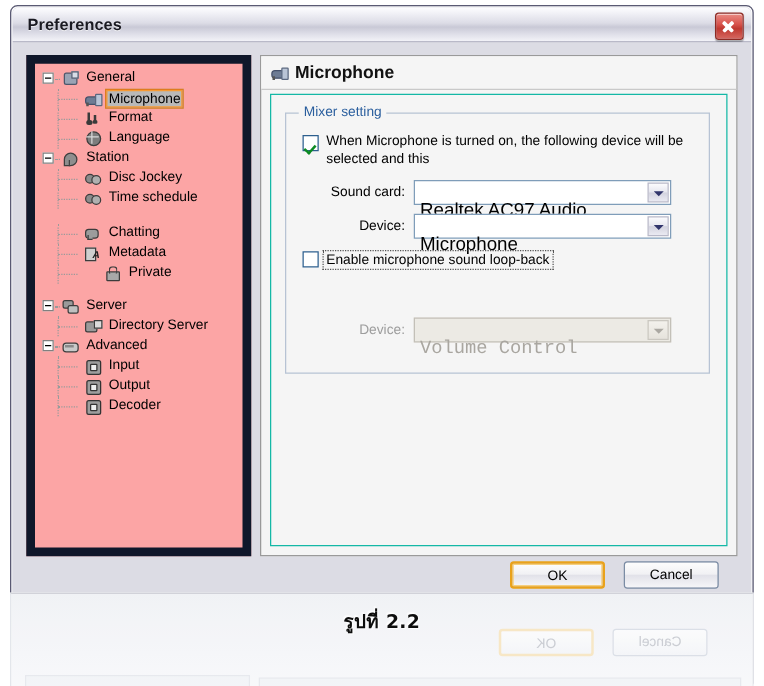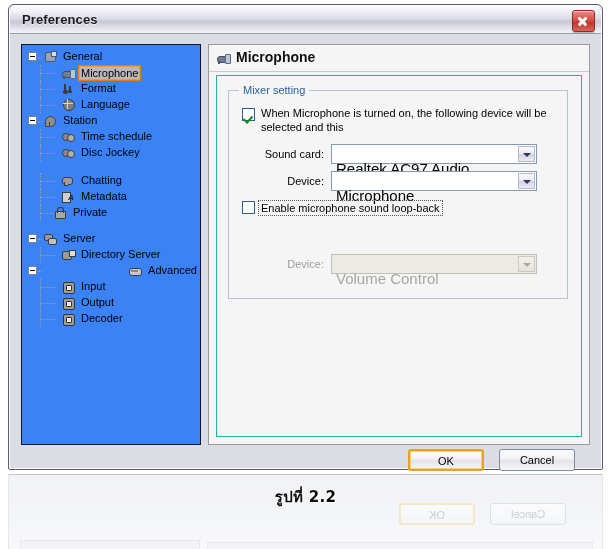--- a/index.html
+++ b/index.html
@@ -23,21 +23,21 @@
     inset: 0;
     background: #ffffff;
   }
 
   
   #dialog {
     position: absolute;
     left: 8px;
     top: 4px;
     width: 595px;
-    height: 466px;
+    height: 544px;
     background: #dcdce4;
     border: 1px solid #5a5a73;
     border-radius: 6px 6px 2px 2px;
     box-sizing: border-box;
     box-shadow: 0 0 0 1px #ffffff inset;
   }
 
   
   #titlebar {
     position: absolute;
@@ -93,22 +93,22 @@
     border-radius: 0 0 2px 2px;
   }
 
   
   #tree-pane {
     position: absolute;
     left: 11px;
     top: 10px;
     width: 180px;
     height: 401px;
-    background: #3b82f6;
-    border: 1px solid #0f172a;
+    background: #fca5a5;
+    border: 7px solid #0f172a;
     box-sizing: border-box;
     overflow: hidden;
   }
   .tree-row {
     position: relative;
     height: 16px;
     line-height: 16px;
     white-space: nowrap;
     font-size: 11px;
     cursor: default;
@@ -323,21 +323,21 @@
     top: 6px;
     width: 0; height: 0;
     border-left: 4px solid transparent;
     border-right: 4px solid transparent;
     border-top: 4px solid #31356b;
   }
   .combo.disabled {
     background: #eceae4;
     border: 1px solid #c3c0b8;
   }
-  .combo.disabled .val { color: #a9a6a0; }
+  .combo.disabled .val { color: #a9a6a0; font-family: Liberation Mono, monospace; }
   .combo.disabled .arrow {
     background: linear-gradient(to bottom, #f3f1ec 0%, #e6e3dc 100%);
     border: 1px solid #cac7c0;
   }
   .combo.disabled .arrow::after { border-top-color: #aba8a2; }
 
   .hint {
     position: absolute;
     font-size: 11px;
     color: #9b9b9b;
@@ -436,28 +436,28 @@
 
     <div id="client">
 
       <div id="tree-pane">
         <div id="tree-rows">
             <div class="tree-row" style="padding-left: 20px; margin-top: 4px;"><span class="expander" style="left:6px; top:3px;"></span><span class="dots" style="left:16px; top:8px; width:4px; height:1px; border-left:0; border-top:1px dotted #9a9a9a;"></span><span class="ic ic-gen"><i class="a"></i><i class="b"></i></span><span class="lbl">General</span></div>
             <div class="tree-row sel" style="padding-left: 38px; margin-top: 0px;"><span class="dots" style="left:18px; top:0; height:16px;"></span><span class="dots" style="left:18px; top:8px; width:16px; height:1px; border-left:0; border-top:1px dotted #9a9a9a;"></span><span class="ic ic-mic"><i class="b"></i><i class="c"></i><i class="d"></i></span><span class="lbl">Microphone</span></div>
             <div class="tree-row" style="padding-left: 38px; margin-top: 0px;"><span class="dots" style="left:18px; top:0; height:16px;"></span><span class="dots" style="left:18px; top:8px; width:16px; height:1px; border-left:0; border-top:1px dotted #9a9a9a;"></span><span class="ic ic-note"><i class="a"></i><i class="b"></i><i class="c"></i><i class="d"></i></span><span class="lbl">Format</span></div>
             <div class="tree-row" style="padding-left: 38px; margin-top: 0px;"><span class="dots" style="left:18px; top:0; height:16px;"></span><span class="dots" style="left:18px; top:8px; width:16px; height:1px; border-left:0; border-top:1px dotted #9a9a9a;"></span><span class="ic ic-globe"><i class="a"></i><i class="b"></i><i class="c"></i></span><span class="lbl">Language</span></div>
             <div class="tree-row" style="padding-left: 20px; margin-top: 0px;"><span class="expander" style="left:6px; top:3px;"></span><span class="dots" style="left:16px; top:8px; width:4px; height:1px; border-left:0; border-top:1px dotted #9a9a9a;"></span><span class="ic ic-dish"><i class="a"></i><i class="b"></i></span><span class="lbl">Station</span></div>
+            <div class="tree-row" style="padding-left: 38px; margin-top: 0px;"><span class="dots" style="left:18px; top:0; height:16px;"></span><span class="dots" style="left:18px; top:8px; width:16px; height:1px; border-left:0; border-top:1px dotted #9a9a9a;"></span><span class="ic ic-people"><i class="a"></i><i class="b"></i></span><span class="lbl">Disc Jockey</span></div>
             <div class="tree-row" style="padding-left: 38px; margin-top: 0px;"><span class="dots" style="left:18px; top:0; height:16px;"></span><span class="dots" style="left:18px; top:8px; width:16px; height:1px; border-left:0; border-top:1px dotted #9a9a9a;"></span><span class="ic ic-people"><i class="a"></i><i class="b"></i></span><span class="lbl">Time schedule</span></div>
-            <div class="tree-row" style="padding-left: 38px; margin-top: 0px;"><span class="dots" style="left:18px; top:0; height:16px;"></span><span class="dots" style="left:18px; top:8px; width:16px; height:1px; border-left:0; border-top:1px dotted #9a9a9a;"></span><span class="ic ic-people"><i class="a"></i><i class="b"></i></span><span class="lbl">Disc Jockey</span></div>
             <div class="tree-row" style="padding-left: 38px; margin-top: 12px;"><span class="dots" style="left:18px; top:0; height:16px;"></span><span class="dots" style="left:18px; top:8px; width:16px; height:1px; border-left:0; border-top:1px dotted #9a9a9a;"></span><span class="ic ic-chat"><i class="a"></i><i class="b"></i></span><span class="lbl">Chatting</span></div>
             <div class="tree-row" style="padding-left: 38px; margin-top: 0px;"><span class="dots" style="left:18px; top:0; height:16px;"></span><span class="dots" style="left:18px; top:8px; width:16px; height:1px; border-left:0; border-top:1px dotted #9a9a9a;"></span><span class="ic ic-meta"><i class="a"></i><i class="b">A</i></span><span class="lbl">Metadata</span></div>
-            <div class="tree-row" style="padding-left: 30px; margin-top: 0px;"><span class="dots" style="left:18px; top:0; height:16px;"></span><span class="dots" style="left:18px; top:8px; width:16px; height:1px; border-left:0; border-top:1px dotted #9a9a9a;"></span><span class="ic ic-lock"><i class="a"></i><i class="b"></i></span><span class="lbl">Private</span></div>
+            <div class="tree-row" style="padding-left: 54px; margin-top: 0px;"><span class="dots" style="left:18px; top:0; height:16px;"></span><span class="dots" style="left:18px; top:8px; width:16px; height:1px; border-left:0; border-top:1px dotted #9a9a9a;"></span><span class="ic ic-lock"><i class="a"></i><i class="b"></i></span><span class="lbl">Private</span></div>
             <div class="tree-row" style="padding-left: 20px; margin-top: 10px;"><span class="expander" style="left:6px; top:3px;"></span><span class="dots" style="left:16px; top:8px; width:4px; height:1px; border-left:0; border-top:1px dotted #9a9a9a;"></span><span class="ic ic-srv"><i class="a"></i><i class="b"></i></span><span class="lbl">Server</span></div>
             <div class="tree-row" style="padding-left: 38px; margin-top: 0px;"><span class="dots" style="left:18px; top:0; height:16px;"></span><span class="dots" style="left:18px; top:8px; width:16px; height:1px; border-left:0; border-top:1px dotted #9a9a9a;"></span><span class="ic ic-dirsrv"><i class="a"></i><i class="b"></i></span><span class="lbl">Directory Server</span></div>
-            <div class="tree-row" style="padding-left: 20px; margin-top: 0px; text-align: right;"><span class="expander" style="left:6px; top:3px;"></span><span class="dots" style="left:16px; top:8px; width:4px; height:1px; border-left:0; border-top:1px dotted #9a9a9a;"></span><span class="ic ic-adv"><i class="a"></i><i class="b"></i></span><span class="lbl">Advanced</span></div>
+            <div class="tree-row" style="padding-left: 20px; margin-top: 0px;"><span class="expander" style="left:6px; top:3px;"></span><span class="dots" style="left:16px; top:8px; width:4px; height:1px; border-left:0; border-top:1px dotted #9a9a9a;"></span><span class="ic ic-adv"><i class="a"></i><i class="b"></i></span><span class="lbl">Advanced</span></div>
             <div class="tree-row" style="padding-left: 38px; margin-top: 0px;"><span class="dots" style="left:18px; top:0; height:16px;"></span><span class="dots" style="left:18px; top:8px; width:16px; height:1px; border-left:0; border-top:1px dotted #9a9a9a;"></span><span class="ic ic-box"><i class="a"></i><i class="b"></i></span><span class="lbl">Input</span></div>
             <div class="tree-row" style="padding-left: 38px; margin-top: 0px;"><span class="dots" style="left:18px; top:0; height:16px;"></span><span class="dots" style="left:18px; top:8px; width:16px; height:1px; border-left:0; border-top:1px dotted #9a9a9a;"></span><span class="ic ic-box"><i class="a"></i><i class="b"></i></span><span class="lbl">Output</span></div>
             <div class="tree-row" style="padding-left: 38px; margin-top: 0px;"><span class="dots" style="left:18px; top:0; height:16px;"></span><span class="dots" style="left:18px; top:8px; width:16px; height:1px; border-left:0; border-top:1px dotted #9a9a9a;"></span><span class="ic ic-box"><i class="a"></i><i class="b"></i></span><span class="lbl">Decoder</span></div>
           </div>
       </div>
 
       <div id="right-pane">
 
         <div id="pane-header">
           <div id="pane-header-icon" class="ic ic-mic">

